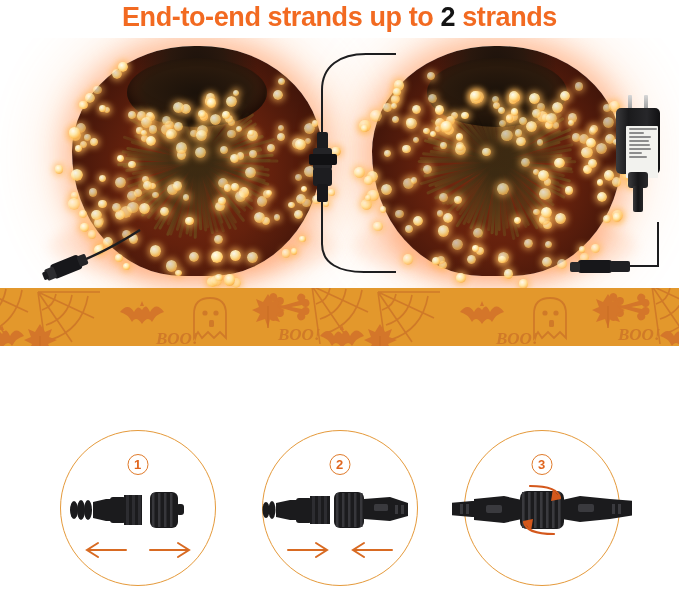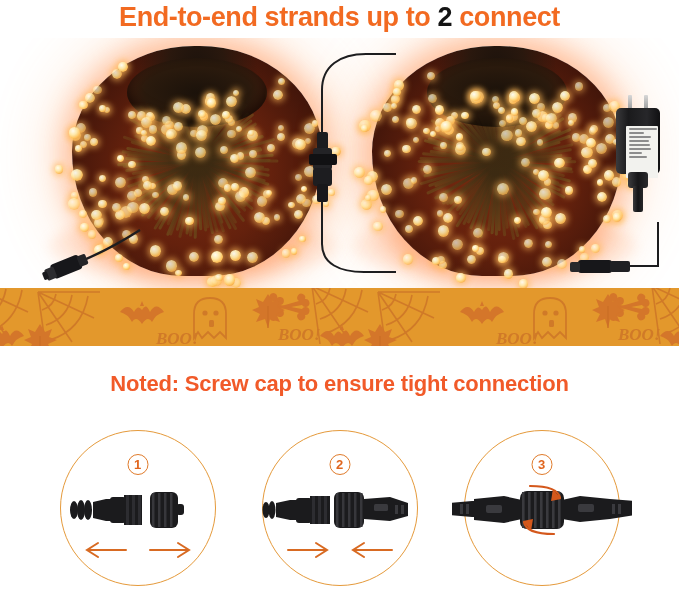--- a/index.html
+++ b/index.html
@@ -161,21 +161,21 @@
     position:absolute; left: 0; top: 112px; width: 180px; height: 30px;
   }
   .step-arrows svg { display:block; }
 </style>
 </head>
 <body>
 
 <div id="page">
 
   <div class="headline">
-    <span>End-to-end strands up to </span><span class="hl-num">2</span><span> connect</span>
+    <span>End-to-end strands up to </span><span class="hl-num">2</span><span> strands</span>
   </div>
 
   <div class="hero">
 
     <div class="floor-glow left"></div>
     <div class="floor-glow right"></div>
 
     <div class="bundle left" id="bundleLeft">
       <div class="spikes">
           <div class="spike" style="height: 151.131px; margin-top: -75.5653px; opacity: 0.98; transform: rotate(0.1deg);"></div>
@@ -797,21 +797,20 @@
           <use href="#bat" x="0" y="36"></use>
           <use href="#boo" x="176" y="42"></use>
         </g>
       </defs>
       <use href="#tile" x="-20" y="0"></use>
       <use href="#tile" x="320" y="0"></use>
       <use href="#tile" x="660" y="0"></use>
     </svg>
   </div>
 
-  <div class="note">Noted: Screw cap to ensure tight connection</div>
 
   <div class="steps">
 
     <div class="step">
       <div class="step-circle"></div>
       <div class="step-badge">1</div>
       <div class="step-art">
         <svg width="180" height="60" viewBox="0 0 180 60">
           <g fill="#1b1b1d">
             <ellipse cx="26" cy="34" rx="4" ry="9"></ellipse>

